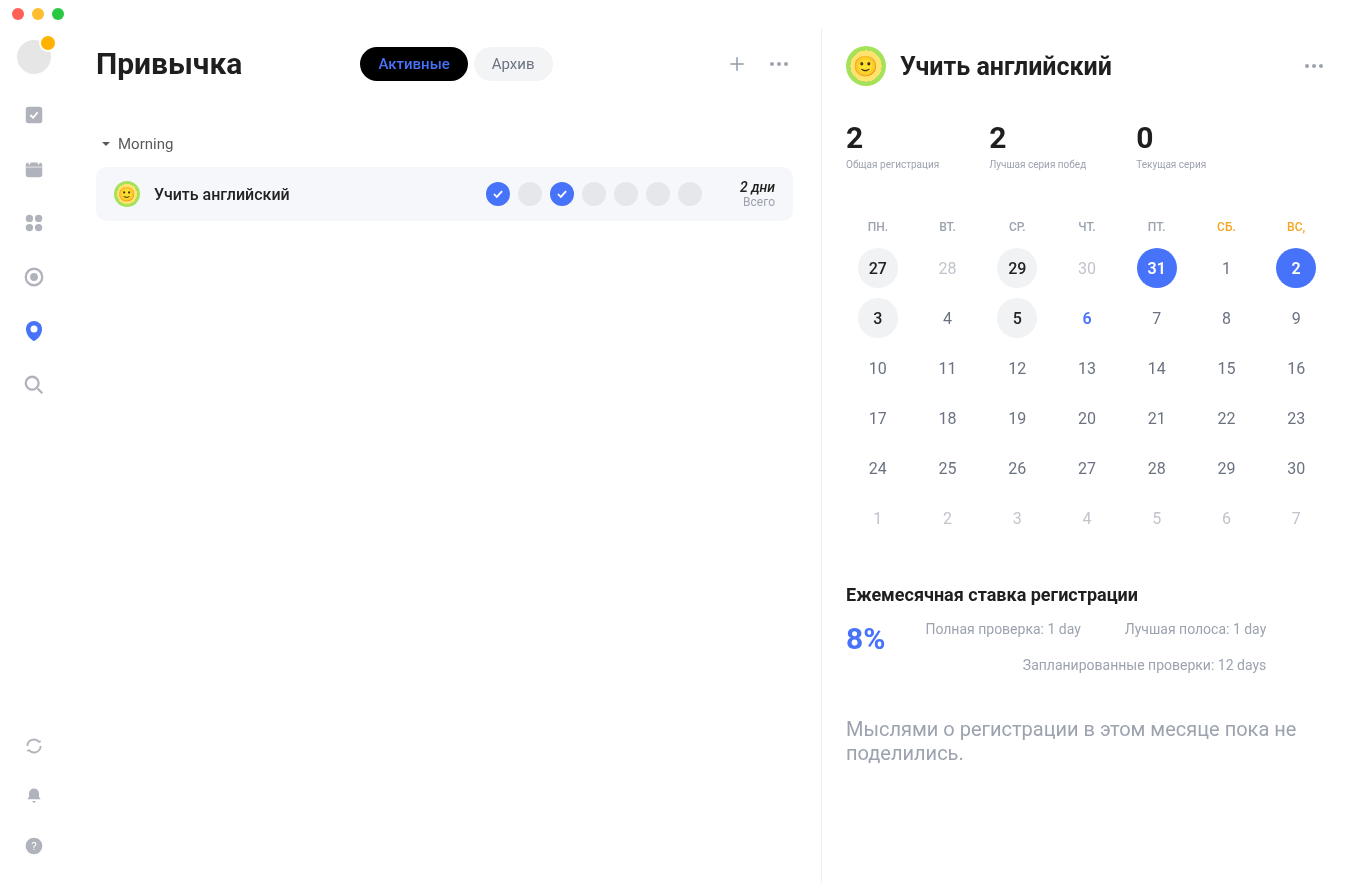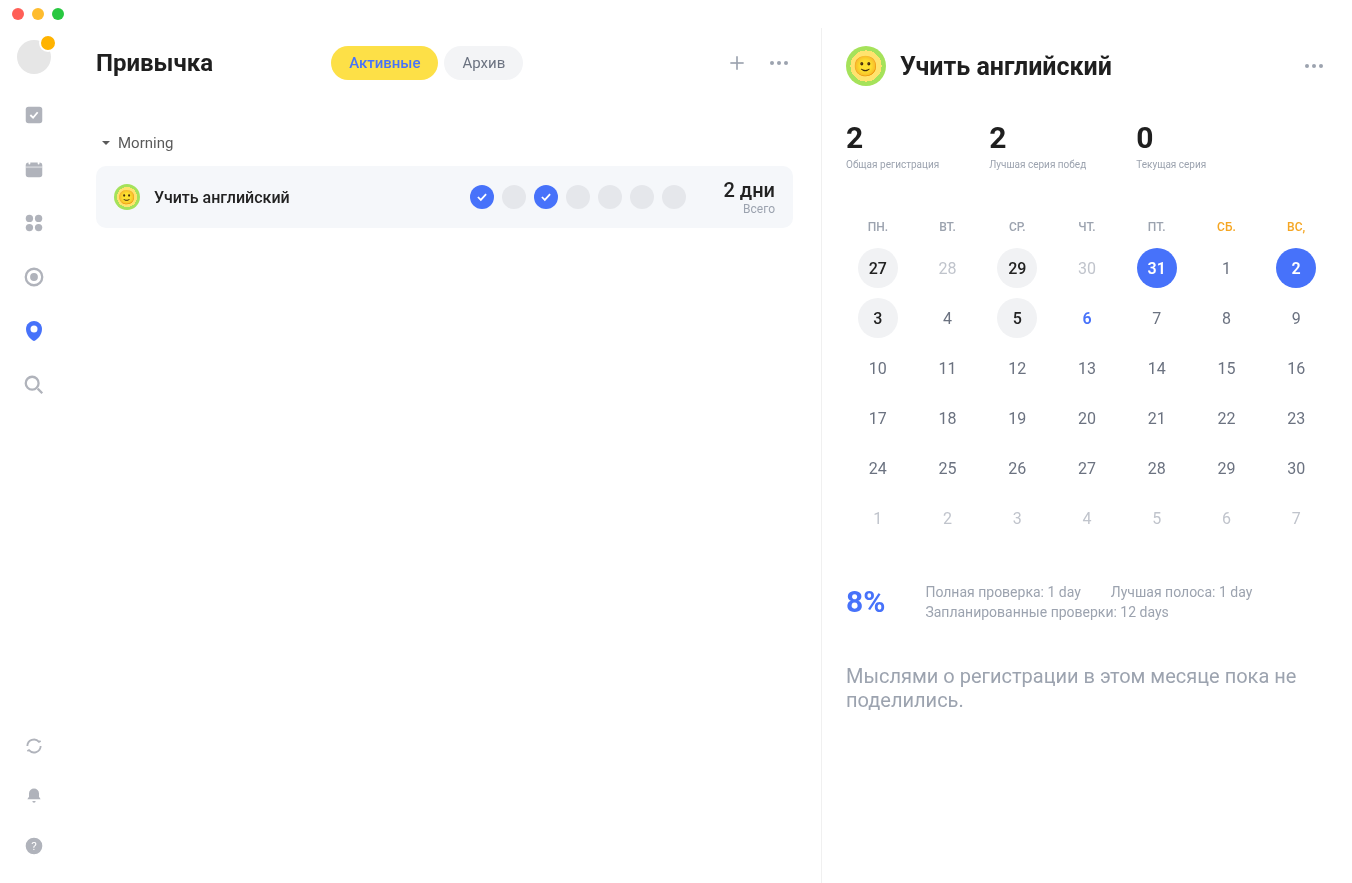--- a/index.html
+++ b/index.html
@@ -13,35 +13,35 @@
 .body { flex: 1; display: flex; min-height: 0; }
 .sidenav { width: 68px; background: #fff; display: flex; flex-direction: column; align-items: center; padding-top: 12px; gap: 28px; }
 .sidenav .avatar { width: 34px; height: 34px; border-radius: 50%; background: #e6e6e6; position: relative; }
 .avatar .crown { position: absolute; top: -6px; right: -6px; width: 18px; height: 18px; background: #ffb300; border-radius: 50%; border: 2px solid #fff; }
 .nav-icon { width: 26px; height: 26px; display: flex; align-items: center; justify-content: center; color: #b0b3bb; cursor: pointer; }
 .nav-icon.active { color: #4772fa; }
 .nav-bottom { margin-top: auto; display: flex; flex-direction: column; align-items: center; gap: 24px; padding-bottom: 24px; }
 .main { flex: 1; display: flex; min-width: 0; }
 .list-pane { flex: 1; padding: 18px 28px; border-right: 1px solid #f0f0f0; min-width: 0; }
 .list-header { display: flex; align-items: center; gap: 18px; }
-.list-title { font-size: 24px; font-weight: 700; }
+.list-title { font-size: 30px; font-weight: 700; }
 .tabs { display: flex; gap: 6px; margin-left: 100px; }
 .tab { padding: 8px 18px; border-radius: 18px; background: #f3f4f6; color: #6b7280; font-size: 15px; cursor: pointer; }
-.tab.active { background: #fde047; color: #4772fa; font-weight: 500; }
+.tab.active { background: #000000; color: #4772fa; font-weight: 500; }
 .header-actions { margin-left: auto; display: flex; align-items: center; gap: 14px; color: #9ca3af; }
 .icon-btn { width: 28px; height: 28px; display: flex; align-items: center; justify-content: center; cursor: pointer; }
 .section-header { margin-top: 54px; display: flex; align-items: center; gap: 6px; color: #5a5a5a; font-size: 15px; font-weight: 400; cursor: pointer; padding-left: 4px; }
 .habit-row { margin-top: 14px; background: #f5f7fa; border-radius: 10px; padding: 12px 18px; display: flex; align-items: center; gap: 14px; }
 .habit-icon { width: 26px; height: 26px; border-radius: 50%; background: radial-gradient(circle, #ffe36e 55%, #a5e25a 55%); display: flex; align-items: center; justify-content: center; font-size: 14px; }
 .habit-name { font-size: 16px; font-weight: 500; color: #222; }
 .checks { margin-left: auto; display: flex; gap: 8px; align-items: center; }
 .check { width: 24px; height: 24px; border-radius: 50%; background: #e5e7eb; display: flex; align-items: center; justify-content: center; }
 .check.on { background: #4772fa; color: #fff; }
 .habit-meta { text-align: right; margin-left: 24px; }
-.habit-meta .days { font-size: 20px; color: #222; font-weight: 500; }
+.habit-meta .days { font-size: 14px; color: #222; font-weight: 500; font-style: italic; }
 .habit-meta .total { font-size: 12px; color: #9ca3af; }
 .detail-pane { width: 530px; padding: 18px 24px; overflow-y: auto; }
 .detail-header { display: flex; align-items: center; gap: 14px; }
 .detail-icon { width: 40px; height: 40px; border-radius: 50%; background: radial-gradient(circle, #ffe36e 55%, #a5e25a 55%); display: flex; align-items: center; justify-content: center; font-size: 20px; }
 .detail-title { font-size: 25px; font-weight: 700; }
 .detail-more { margin-left: auto; color: #9ca3af; cursor: pointer; }
 .stats { display: flex; margin-top: 34px; gap: 50px; }
 .stat .num { font-size: 30px; font-weight: 700; }
 .stat .label { font-size: 10px; color: #9ca3af; margin-top: 4px; }
 .calendar { margin-top: 44px; }
@@ -55,21 +55,21 @@
 .day .cell { width: 40px; height: 40px; border-radius: 50%; display: flex; align-items: center; justify-content: center; }
 .day.other .cell { color: #c0c4cc; }
 .day.this .cell { color: #6b7280; }
 .day.highlight .cell { background: #f1f2f4; color: #222; font-weight: 500; }
 .day.today .cell { color: #4772fa; font-weight: 600; }
 .day.done .cell { background: #4772fa; color: #fff; font-weight: 600; }
 .monthly { margin-top: 44px; }
 .monthly h3 { font-size: 18px; font-weight: 700; }
 .monthly-body { display: flex; gap: 40px; margin-top: 16px; align-items: flex-start; }
 .pct { font-size: 30px; font-weight: 700; color: #4772fa; }
-.monthly-details { display: grid; grid-template-columns: 1fr 1fr; gap: 4px 30px; font-size: 14px; color: #9ca3af; }
+.monthly-details { display: grid; grid-template-columns: 1fr 1fr; gap: 20px 30px; font-size: 14px; color: #9ca3af; text-align: right; }
 .journal { margin-top: 44px; }
 .journal h3 { font-size: 18px; font-weight: 700; }
 .journal-empty { margin-top: 18px; color: #9ca3af; font-size: 20px; }
 svg { display: block; }
 </style>
 </head>
 <body>
 
 <div class="window">
   <div class="titlebar">
@@ -362,20 +362,21 @@
               <div class="day other">
                 <div class="cell">6</div>
               </div>
               <div class="day other">
                 <div class="cell">7</div>
               </div>
             </div>
         </div>
 
         <div class="monthly">
+          <h3>Ежемесячная ставка регистрации</h3>
           <div class="monthly-body">
             <div class="pct">8%</div>
             <div class="monthly-details">
               <div>Полная проверка: 1 day</div>
               <div>Лучшая полоса: 1 day</div>
               <div style="grid-column:1/3">Запланированные проверки: 12 days</div>
             </div>
           </div>
         </div>
 

